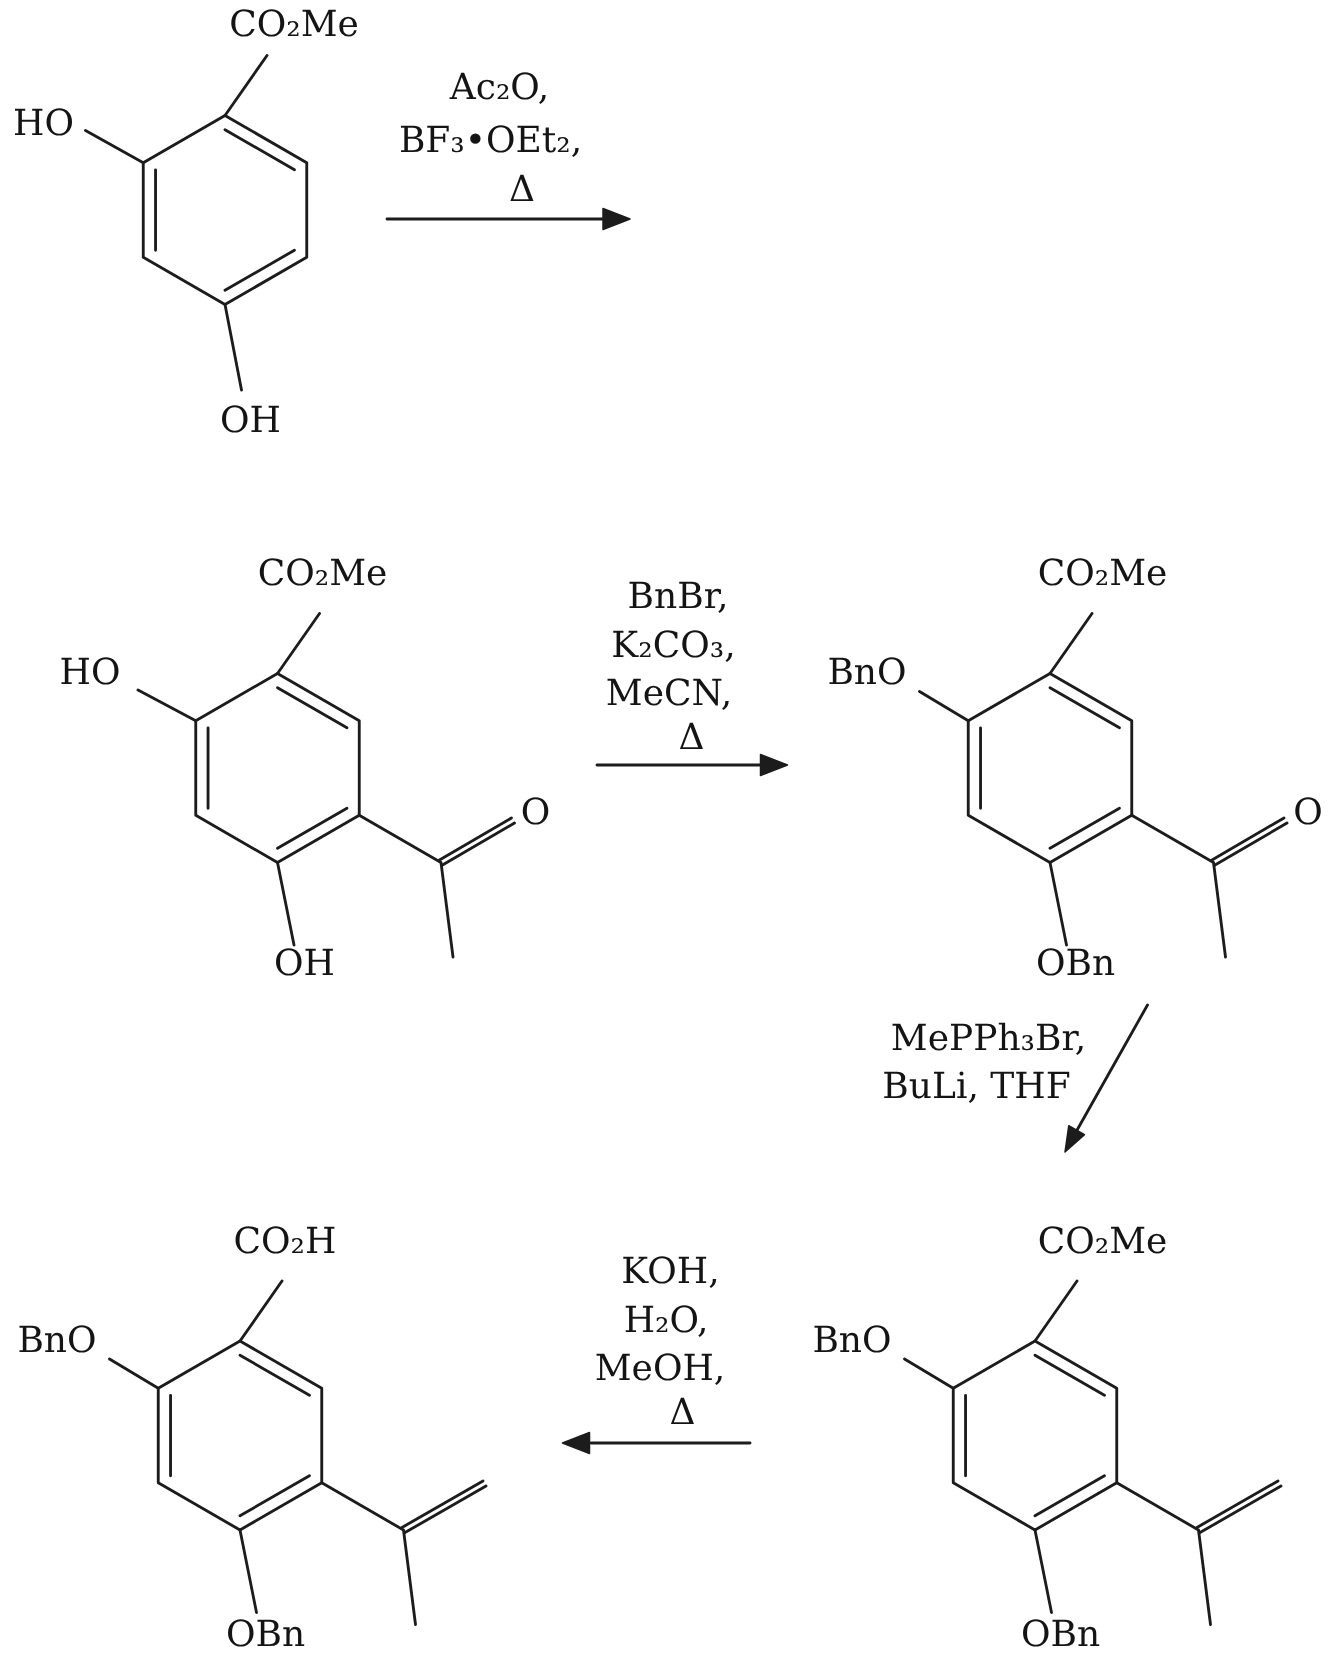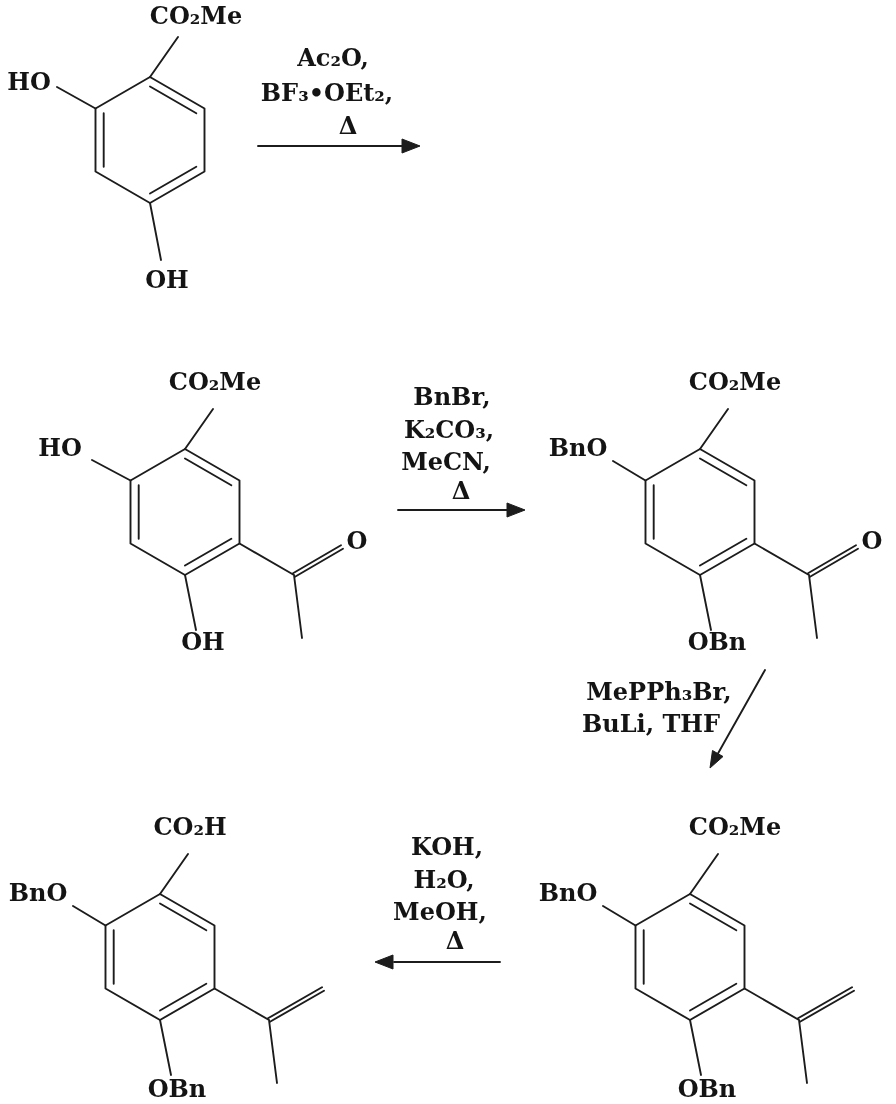--- a/index.html
+++ b/index.html
@@ -1,16 +1,16 @@
 <!DOCTYPE html>
 <html><head>
 <meta charset="utf-8">
 <style>
   html,body{margin:0;padding:0;background:#ffffff;}
-  .canvas{position:relative;width:896px;height:1104px;background:#ffffff;overflow:hidden;font-weight:bold;}
+  .canvas{position:relative;width:896px;height:1104px;background:#ffffff;overflow:hidden;}
   svg{display:block;}
   .bond{stroke:#1c1c1c;stroke-width:1.9;fill:none;stroke-linecap:round;stroke-linejoin:round;}
   .head{fill:#1c1c1c;stroke:#1c1c1c;stroke-linejoin:round;}
   .lbl{font-family:"DejaVu Serif","Liberation Serif",serif;font-size:24px;fill:#141414;text-anchor:middle;}
 </style>
 </head>
 <body>
 
 <div class="canvas">
   <svg width="896" height="1104" viewBox="0 0 896 1104">

